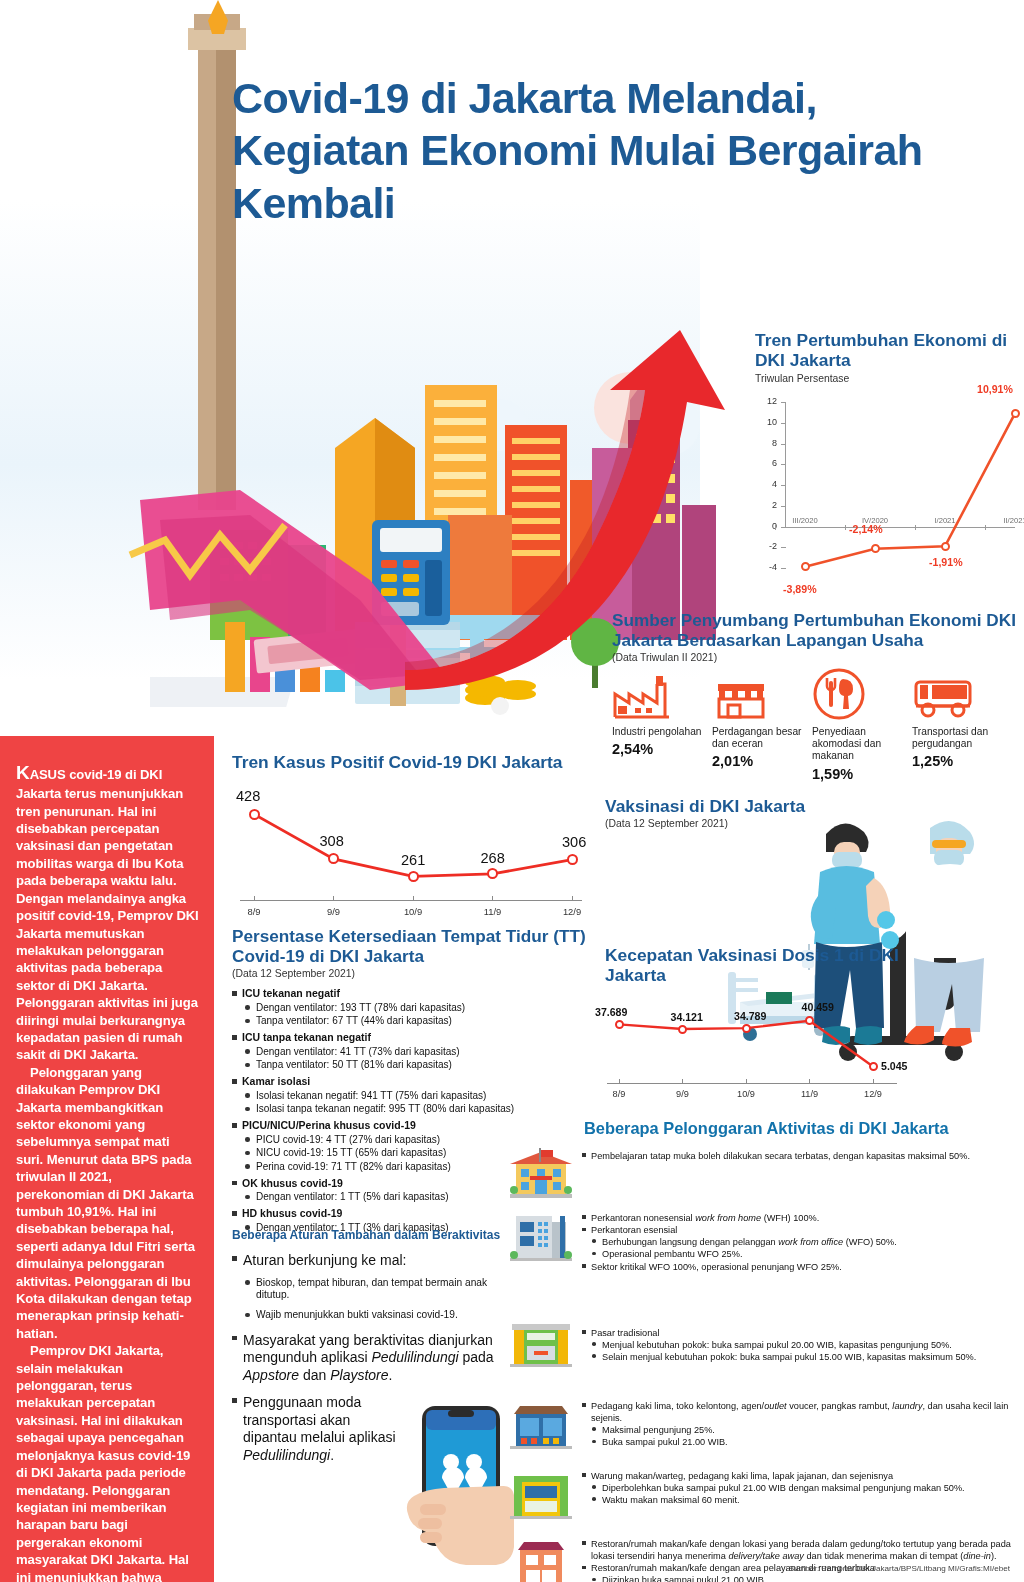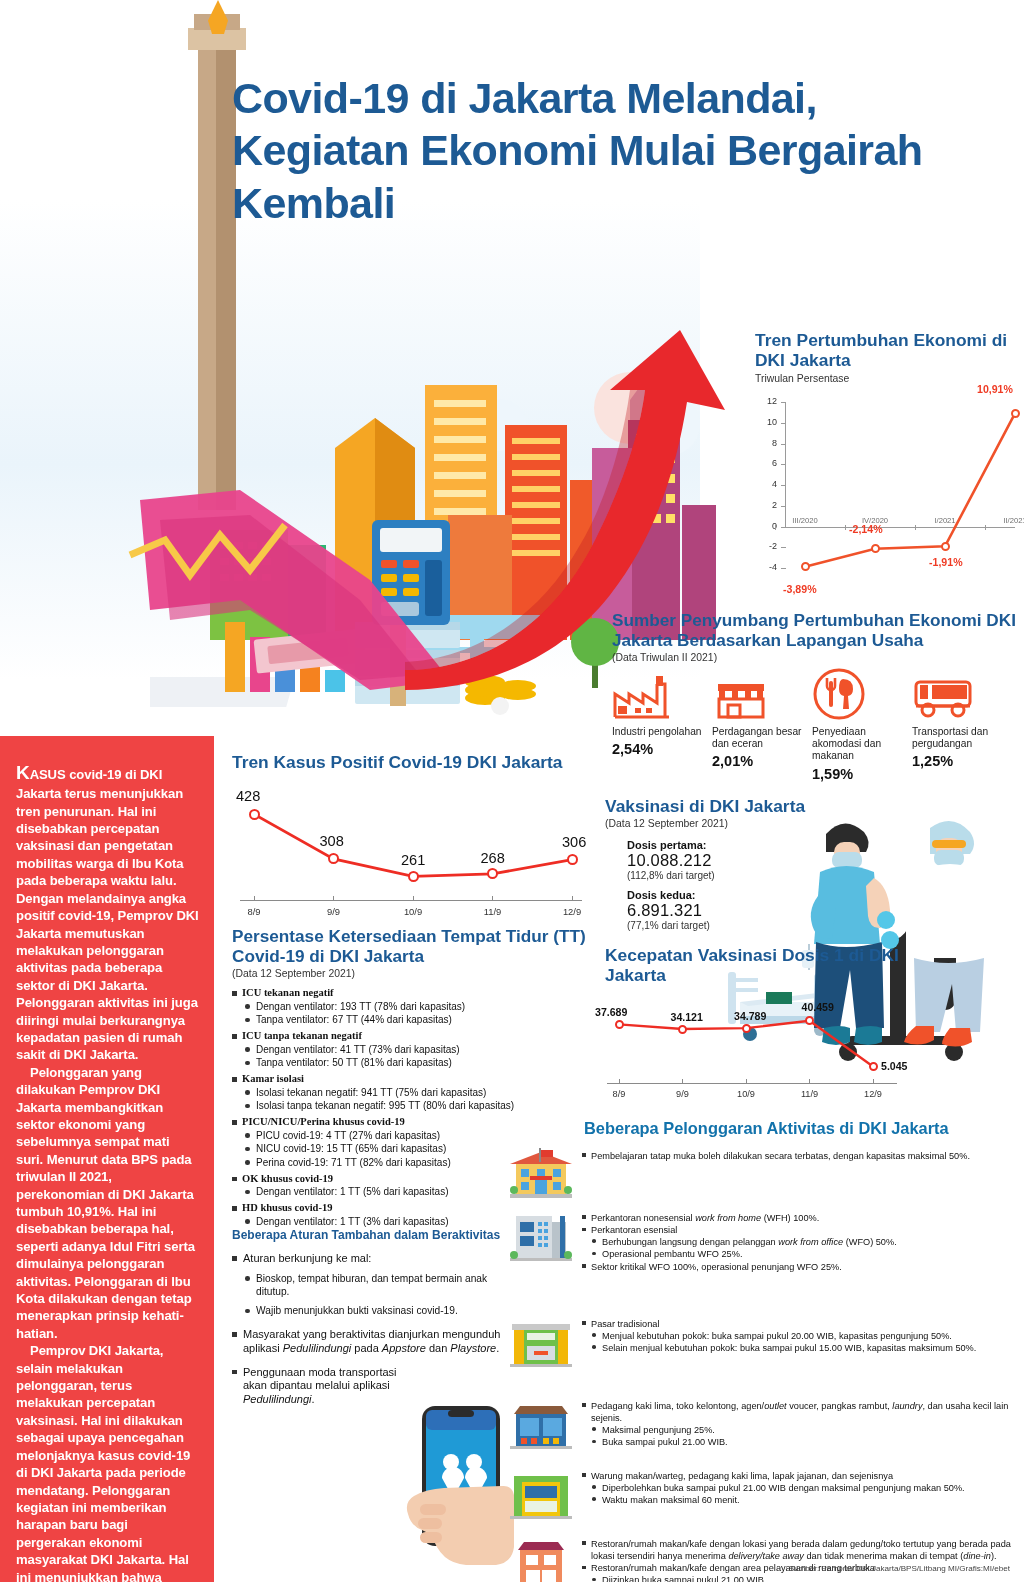--- a/index.html
+++ b/index.html
@@ -76,32 +76,32 @@
   .kchart{position:absolute;left:0;top:26px;width:360px;height:140px;}
   .kdot{position:absolute;width:11px;height:11px;border:2.4px solid #ee2d24;border-radius:50%;background:#fff;}
   .klabel{position:absolute;font-size:14.6px;color:#111;font-weight:normal;white-space:nowrap;}
   .kaxis{position:absolute;left:8px;top:122px;width:342px;height:1px;background:#8a8a8a;}
   .kxlab{position:absolute;font-size:9.4px;color:#333;top:128px;text-align:center;width:40px;}
 
   
   .tt{position:absolute;left:232px;top:926px;width:360px;height:290px;}
   .tt .sec-title{font-size:17.2px;}
   .tt-list{margin-top:8px;}
-  .l1{font-size:10.5px;font-weight:bold;color:#111;margin-top:5px;padding-left:10px;position:relative;font-family:Liberation Serif, serif;}
+  .l1{font-size:10.5px;font-weight:bold;color:#111;margin-top:5px;padding-left:10px;position:relative;}
   .l1::before{content:"";position:absolute;left:0;top:4px;width:4.5px;height:4.5px;background:#333;}
   .l2{font-size:10px;color:#111;margin-top:2.5px;padding-left:24px;position:relative;}
   .l2::before{content:"";position:absolute;left:13px;top:3.5px;width:4.5px;height:4.5px;background:#333;border-radius:50%;}
 
   
   .bed{position:absolute;left:490px;top:18px;width:120px;height:110px;}
 
   
   .aturan{position:absolute;left:232px;top:1228px;width:290px;height:230px;}
   .aturan .sec-title{font-size:12px;}
-  .a1{font-size:11px;color:#111;margin-top:10px;padding-left:11px;position:relative;line-height:1.25;}
+  .a1{font-size:14px;color:#111;margin-top:10px;padding-left:11px;position:relative;line-height:1.25;}
   .a1::before{content:"";position:absolute;left:0;top:4px;width:4.5px;height:4.5px;background:#333;}
   .a2{font-size:10.2px;color:#111;margin-top:7px;padding-left:24px;position:relative;line-height:1.25;}
   .a2::before{content:"";position:absolute;left:13px;top:3.5px;width:4.5px;height:4.5px;background:#333;border-radius:50%;}
   .ital{font-style:italic;}
 
   
   .phone-wrap{position:absolute;left:390px;top:1400px;width:150px;height:175px;}
 
   
   .vaks{position:absolute;left:605px;top:796px;width:300px;height:120px;}
@@ -541,28 +541,20 @@
         <rect x="30" y="104" width="26" height="11" rx="5.5"></rect>
         <rect x="28" y="118" width="24" height="11" rx="5.5"></rect>
         <rect x="30" y="132" width="22" height="11" rx="5.5"></rect>
       </g>
     </svg>
   </div>
 
   <div class="vaks">
     <div class="sec-title">Vaksinasi di DKI Jakarta</div>
     <div class="sec-sub">(Data 12 September 2021)</div>
-    <div style="margin-top:10px;padding-left:22px;">
-      <div class="dose-lbl">Dosis pertama:</div>
-      <div class="dose-num">10.088.212</div>
-      <div class="dose-pct">(112,8% dari target)</div>
-      <div class="dose-lbl" style="margin-top:8px">Dosis kedua:</div>
-      <div class="dose-num">6.891.321</div>
-      <div class="dose-pct">(77,1% dari target)</div>
-    </div>
   </div>
 
   <svg class="vaxill" viewBox="0 0 232 300">
 
     <rect x="100" y="112" width="16" height="130" fill="#2b2b2b"></rect>
     <rect x="58" y="236" width="106" height="9" rx="4" fill="#2b2b2b"></rect>
     <circle cx="58" cy="252" r="9" fill="#2b2b2b"></circle>
       <circle cx="164" cy="252" r="9" fill="#2b2b2b"></circle>
     <rect x="144" y="70" width="22" height="140" rx="11" fill="#2b2b2b"></rect>
 
@@ -675,21 +667,21 @@
               <circle cx="60" cy="45" r="4" fill="#5cb85c"></circle>
             </svg></div>
           <div class="pel-txt">
             <div class="p1">Perkantoran nonesensial <i>work from home</i> (WFH) 100%.</div>
             <div class="p1">Perkantoran esensial</div>
             <div class="p2">Berhubungan langsung dengan pelanggan <i>work from office</i> (WFO) 50%.</div>
             <div class="p2">Operasional pembantu WFO 25%.</div>
             <div class="p1">Sektor kritikal WFO 100%, operasional penunjang WFO 25%.</div>
           </div>
         </div>
-        <div class="pel-row" style="top: 204px;">
+        <div class="pel-row" style="top: 204px; align-items: center;">
           <div class="pel-ico"><svg width="66" height="52" viewBox="0 0 66 52">
               <rect x="4" y="8" width="58" height="6" fill="#c9c9c9"></rect>
               <rect x="6" y="14" width="10" height="34" fill="#f2b707"></rect>
               <rect x="50" y="14" width="10" height="34" fill="#f2b707"></rect>
               <rect x="16" y="14" width="34" height="34" fill="#6fc04a"></rect>
               <rect x="19" y="17" width="28" height="7" fill="#e9f3e4"></rect>
               <rect x="19" y="30" width="28" height="14" fill="#d7dde2"></rect>
               <rect x="26" y="35" width="14" height="4" fill="#f0522a"></rect>
               <rect x="2" y="48" width="62" height="3" fill="#bdbdbd"></rect>
             </svg></div>

